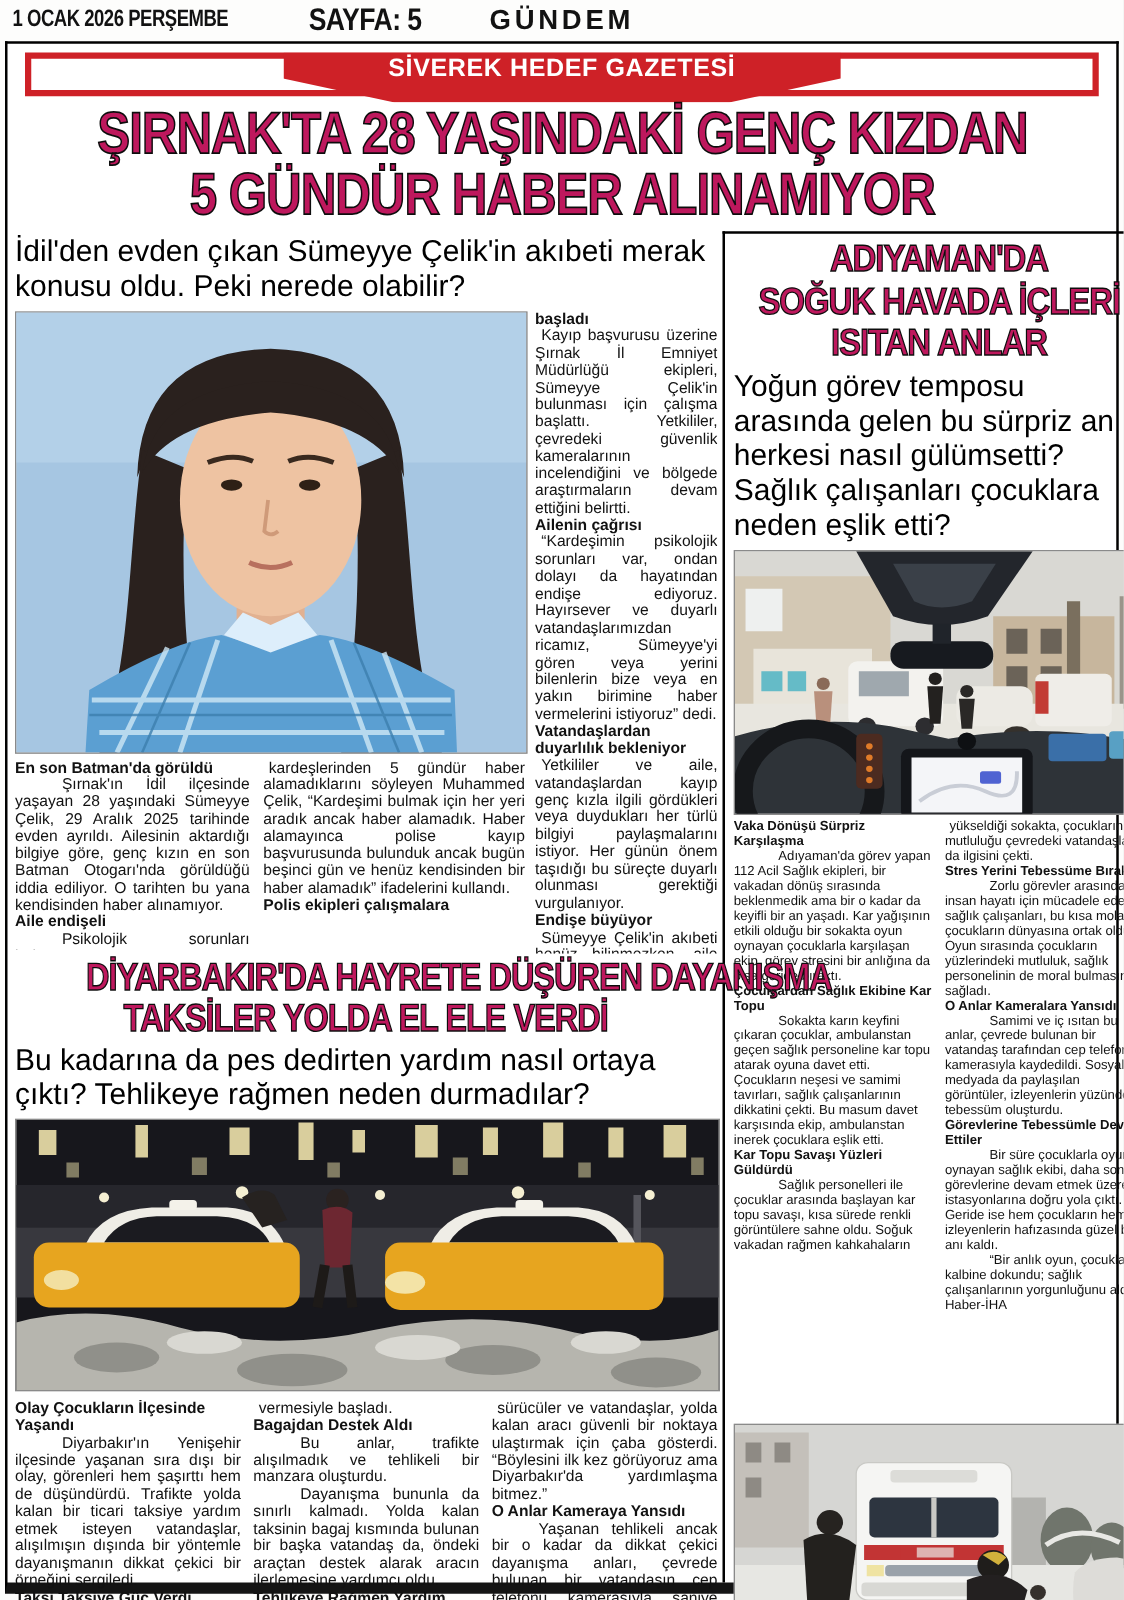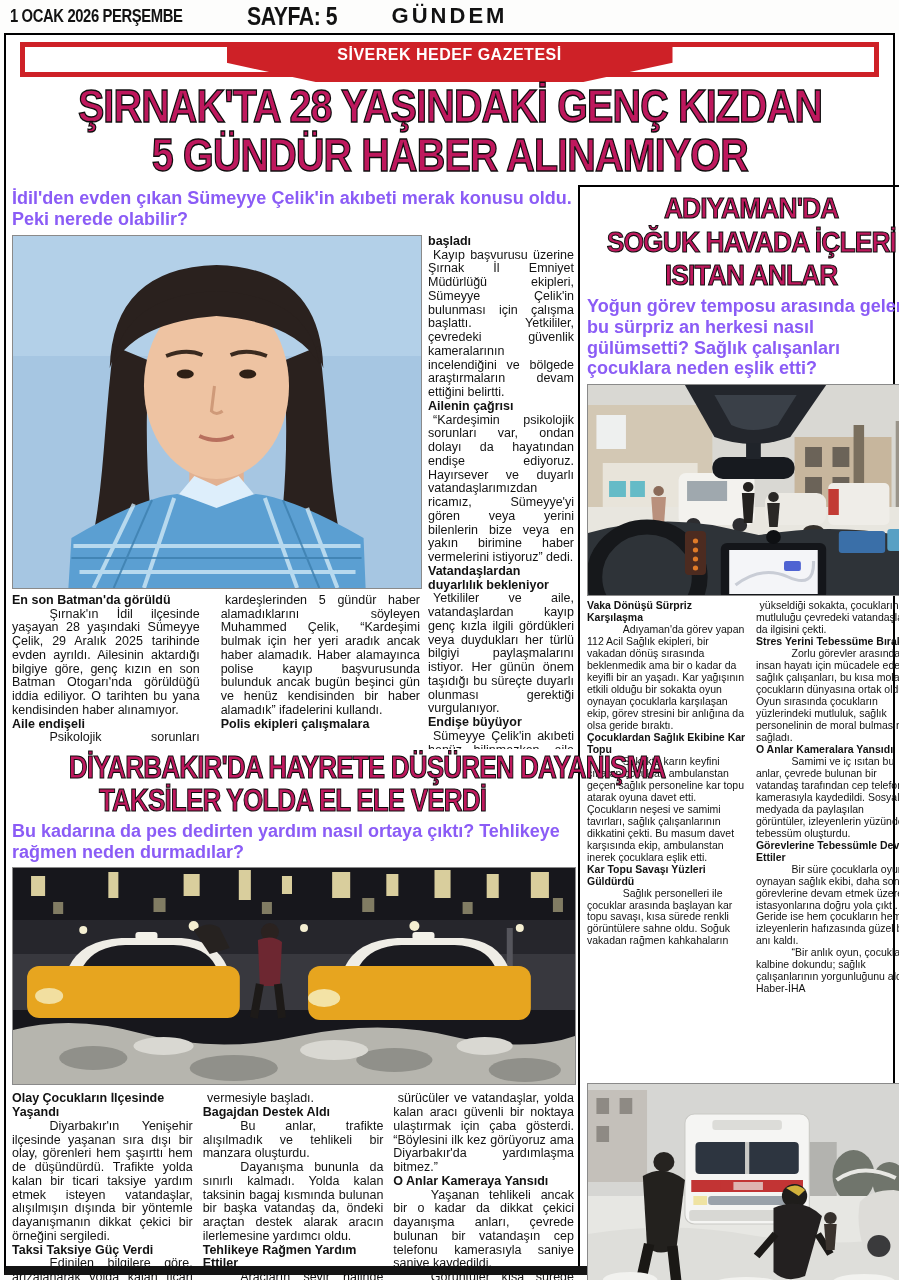--- a/index.html
+++ b/index.html
@@ -17,39 +17,39 @@
   
   .pagebox{position:absolute;top:33px;left:4px;right:4px;bottom:5px;border:2px solid #000;
            border-bottom:9px solid #141414;background:#fff;}
   
   .banner{position:relative;height:46px;}
   .banner .bar{position:absolute;top:7px;left:14px;right:14px;height:25px;background:#fff;
                border:5px solid #ce2127;}
   .banner .tab{position:absolute;top:7px;left:50%;transform:translateX(-50%);width:446px;height:40px;
                background:#ce2127;clip-path:polygon(0 0,100% 0,100% 52%,80% 100%,20% 100%,0 52%);
                text-align:center;}
-  .banner .tab span{color:#fff;font-weight:bold;font-size:16px;letter-spacing:.5px;line-height:26px;}
+  .banner .tab span{color:#fff;font-weight:bold;font-size:20px;letter-spacing:.5px;line-height:26px;}
   
   .hl{ text-align:center;font-weight:bold;color:#be185d;margin:0;}
   .hl .ln{display:inline-block;white-space:nowrap;transform:scaleX(.84);transform-origin:center;
           -webkit-text-stroke:1.4px #0d0d0d;letter-spacing:-1px;}
   .main-hl{font-size:47px;line-height:1.04;margin-top:1px;}
   .mid-hl{font-size:31px;line-height:1.08;margin-top:2px;}
   .mid-hl .ln{-webkit-text-stroke:1.1px #0d0d0d;}
   .r-hl{font-size:30px;line-height:1.12;margin:2px 0 4px;}
   .r-hl .ln{-webkit-text-stroke:1.1px #0d0d0d;transform:scaleX(.88);}
-  .subhead{font-weight:bold;font-size:18px;line-height:1.16;margin:3px 0 5px;color:#8b5cf6;}
+  .subhead{font-weight:normal;font-size:24px;line-height:1.16;margin:3px 0 5px;color:#000000;}
   
   .content{position:absolute;top:148px;left:0;right:0;bottom:0;display:flex;}
   .left-region{width:572px;padding:2px 4px 0 6px;box-sizing:border-box;}
   .right-region{flex:1;border-left:2px solid #000;border-top:2px solid #000;margin-top:2px;
                 padding:2px 7px 0 7px;box-sizing:border-box;}
   .story1-row{display:flex;gap:8px;height:514px;overflow:hidden;}
   .story1-left{width:408px;flex:none;display:flex;flex-direction:column;}
-  .story1-cols{display:flex;gap:21px;margin-top:5px;height:152px;overflow:hidden;}
+  .story1-cols{display:flex;gap:11px;margin-top:5px;height:152px;overflow:hidden;}
   .s1col1{flex:0 0 46%;}
   .s1col2{flex:1;}
   .s1col3{flex:1;overflow:hidden;font-size:11px;line-height:1.12;}
   .bodytext{font-size:12.5px;line-height:1.1;text-align:justify;}
   .seg{margin:0;}
   .seg-h{font-weight:bold;text-align:left;}
   .seg-p{text-indent:3em;}
   .seg-pc{text-indent:.35em;}
   .s1col3 .seg-p{text-indent:.4em;}
   .three-cols{display:flex;gap:10px;margin-top:7px;height:228px;overflow:hidden;}

